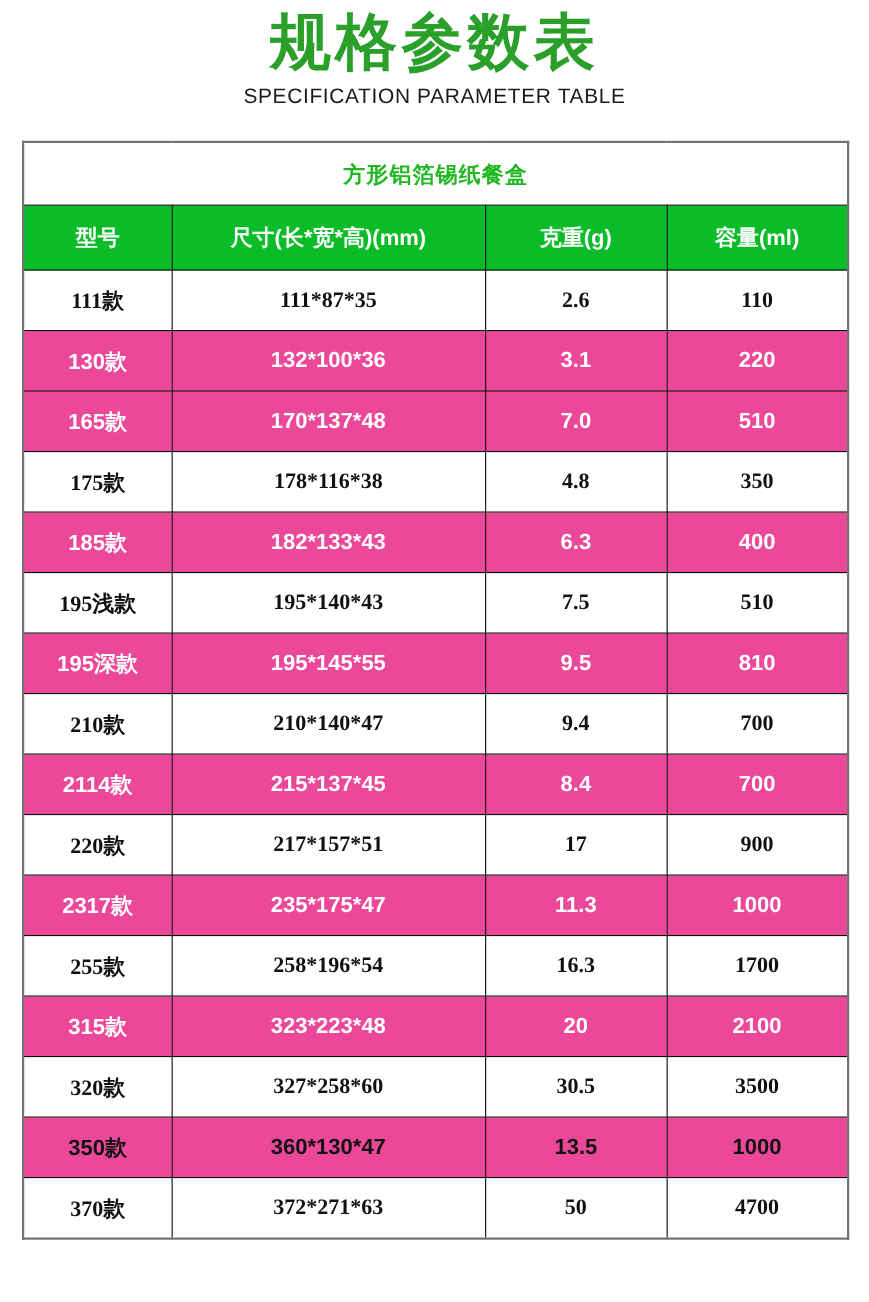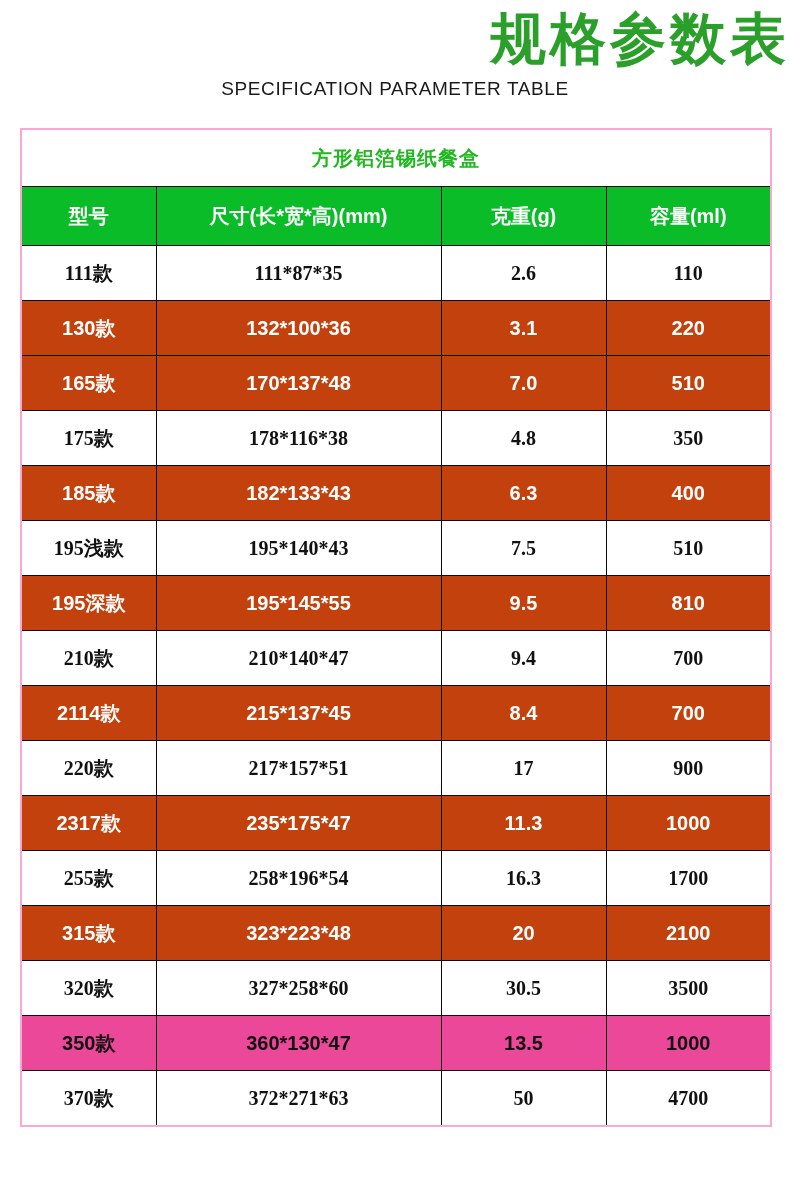--- a/index.html
+++ b/index.html
@@ -26,21 +26,20 @@
     text-align: center;
     padding-top: 6px;
   }
   .main-title {
     font-size: 56px;
     font-weight: 700;
     color: #2aa02a;
     letter-spacing: 4px;
     line-height: 1.18;
     font-family: "DejaVu Sans", "Liberation Sans", sans-serif;
-    text-align: right;
   }
   .sub-title {
     font-size: 19px;
     font-weight: 400;
     color: #1a1a1a;
     letter-spacing: 0.6px;
     margin-top: 6px;
     font-family: "Liberation Sans", "DejaVu Sans", sans-serif;
   }
 
@@ -48,21 +47,21 @@
   .table-wrap {
     position: absolute;
     left: 20px;
     top: 128px;
     width: 750px;
   }
   table.spec {
     width: 750px;
     border-collapse: collapse;
     table-layout: fixed;
-    border: 2px solid #f9a8d4;
+    border: 2px solid #737373;
   }
   table.spec td {
     border: 1.5px solid #0a0a0a;
     text-align: center;
     vertical-align: middle;
     font-size: 20px;
     font-weight: 700;
     padding: 0;
   }
 
@@ -93,21 +92,21 @@
   
   .data-row td {
     height: 54px;
   }
   .row-white td {
     background: #ffffff;
     color: #111111;
     font-family: Liberation Serif, serif;
   }
   .row-green td {
-    background: #c2410c;
+    background: #ec4899;
     color: #ffffff;
   }
   .row-bright td {
     background: #ec4899;
     color: #111111;
   }
 </style>
 </head>
 <body>
 

